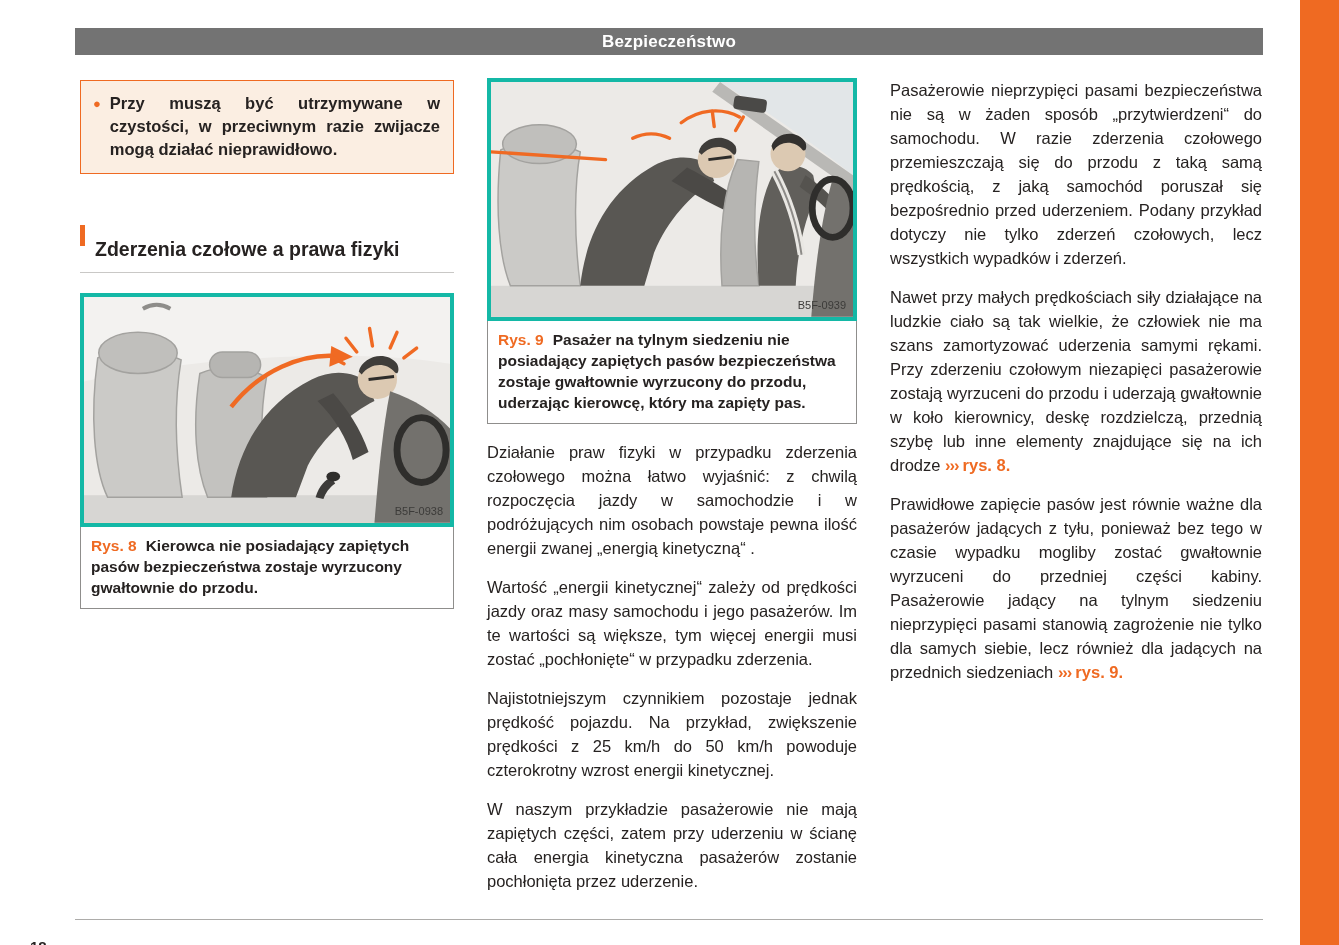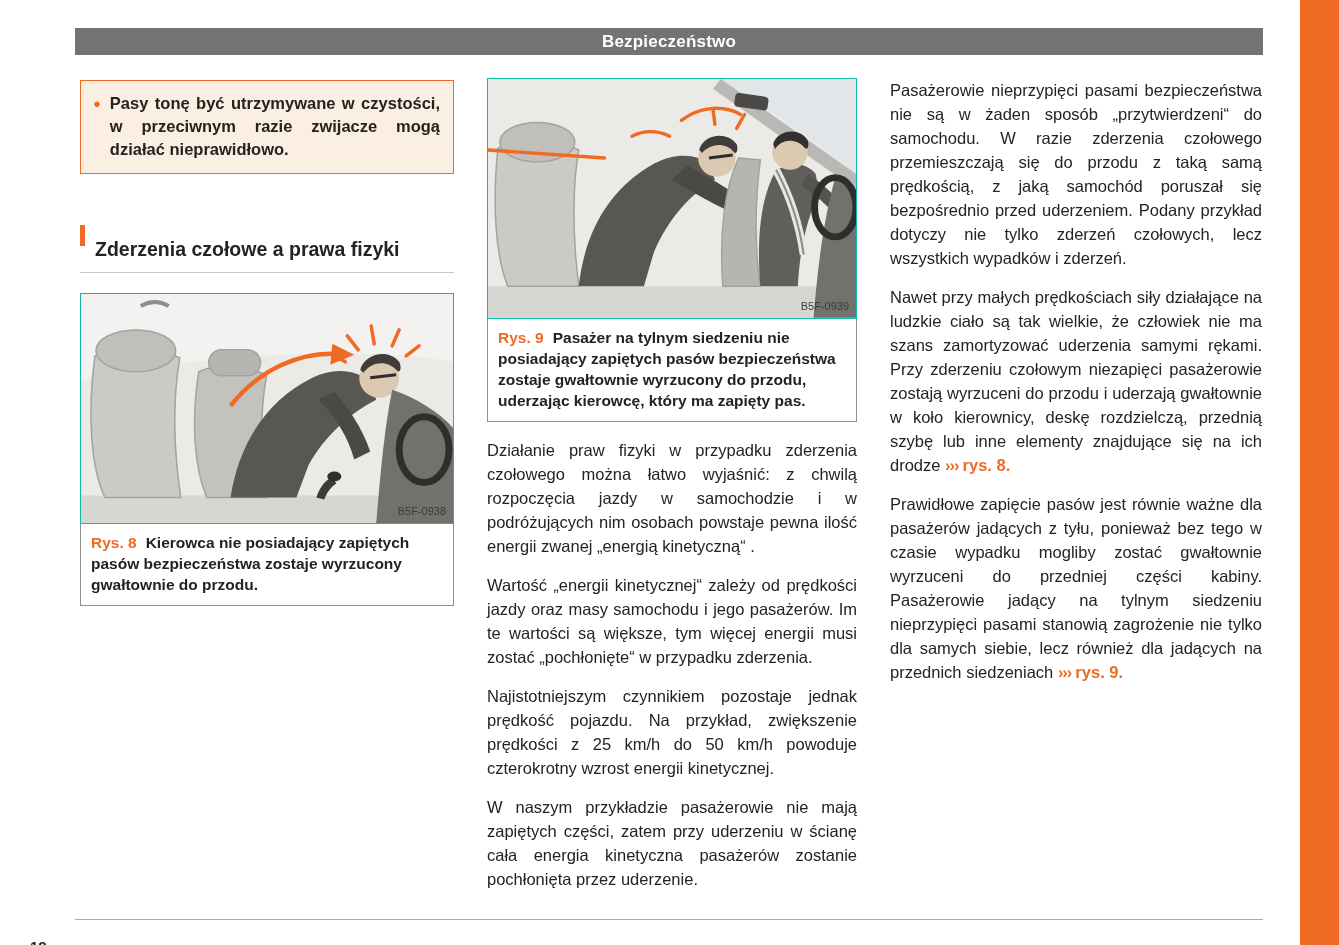--- a/index.html
+++ b/index.html
@@ -55,21 +55,21 @@
     padding-bottom: 11px;
   }
   .heading-bar { width: 5px; height: 21px; background: #EF6A22; flex: 0 0 auto; }
   .heading-text { font-size: 19.5px; font-weight: bold; color: #262221; margin-top: 28px; }
   
   .figure { margin: 0; }
   .figure-8 { margin-top: 20px; }
   .figure-9 { margin-bottom: 16px; }
   .figure-image {
     position: relative;
-    border: 1px solid #14b8a6;
+    border: 4px solid #14b8a6;
     line-height: 0;
     background: #fdba74;
   }
   .figure-image svg { width: 100%; height: auto; display: block; }
   .figure-code {
     position: absolute; right: 7px; bottom: 6px;
     font-size: 11px; color: #3c3b39; line-height: 1;
   }
   .figure-caption {
     border: 1px solid #8f8e8c; border-top: none;
@@ -107,21 +107,21 @@
   <div class="header-bar">
     <span class="header-title">Bezpieczeństwo</span>
   </div>
 
   <div class="content">
 
     <div class="col">
 
       <div class="note-box">
         <span class="note-bullet">●</span>
-        <span class="note-text">Pasy tonę być utrzymywane w czystości, w przeciwnym razie zwijacze mogą działać nieprawidłowo.</span>
+        <span class="note-text">Przy muszą być utrzymywane w czystości, w przeciwnym razie zwijacze mogą działać nieprawidłowo.</span>
       </div>
 
       <h2 class="section-heading">
         <span class="heading-bar"></span>
         <span class="heading-text">Zderzenia czołowe a prawa fizyki</span>
       </h2>
 
       <figure class="figure figure-8">
         <div class="figure-image">
           <svg viewBox="0 0 373 230">

